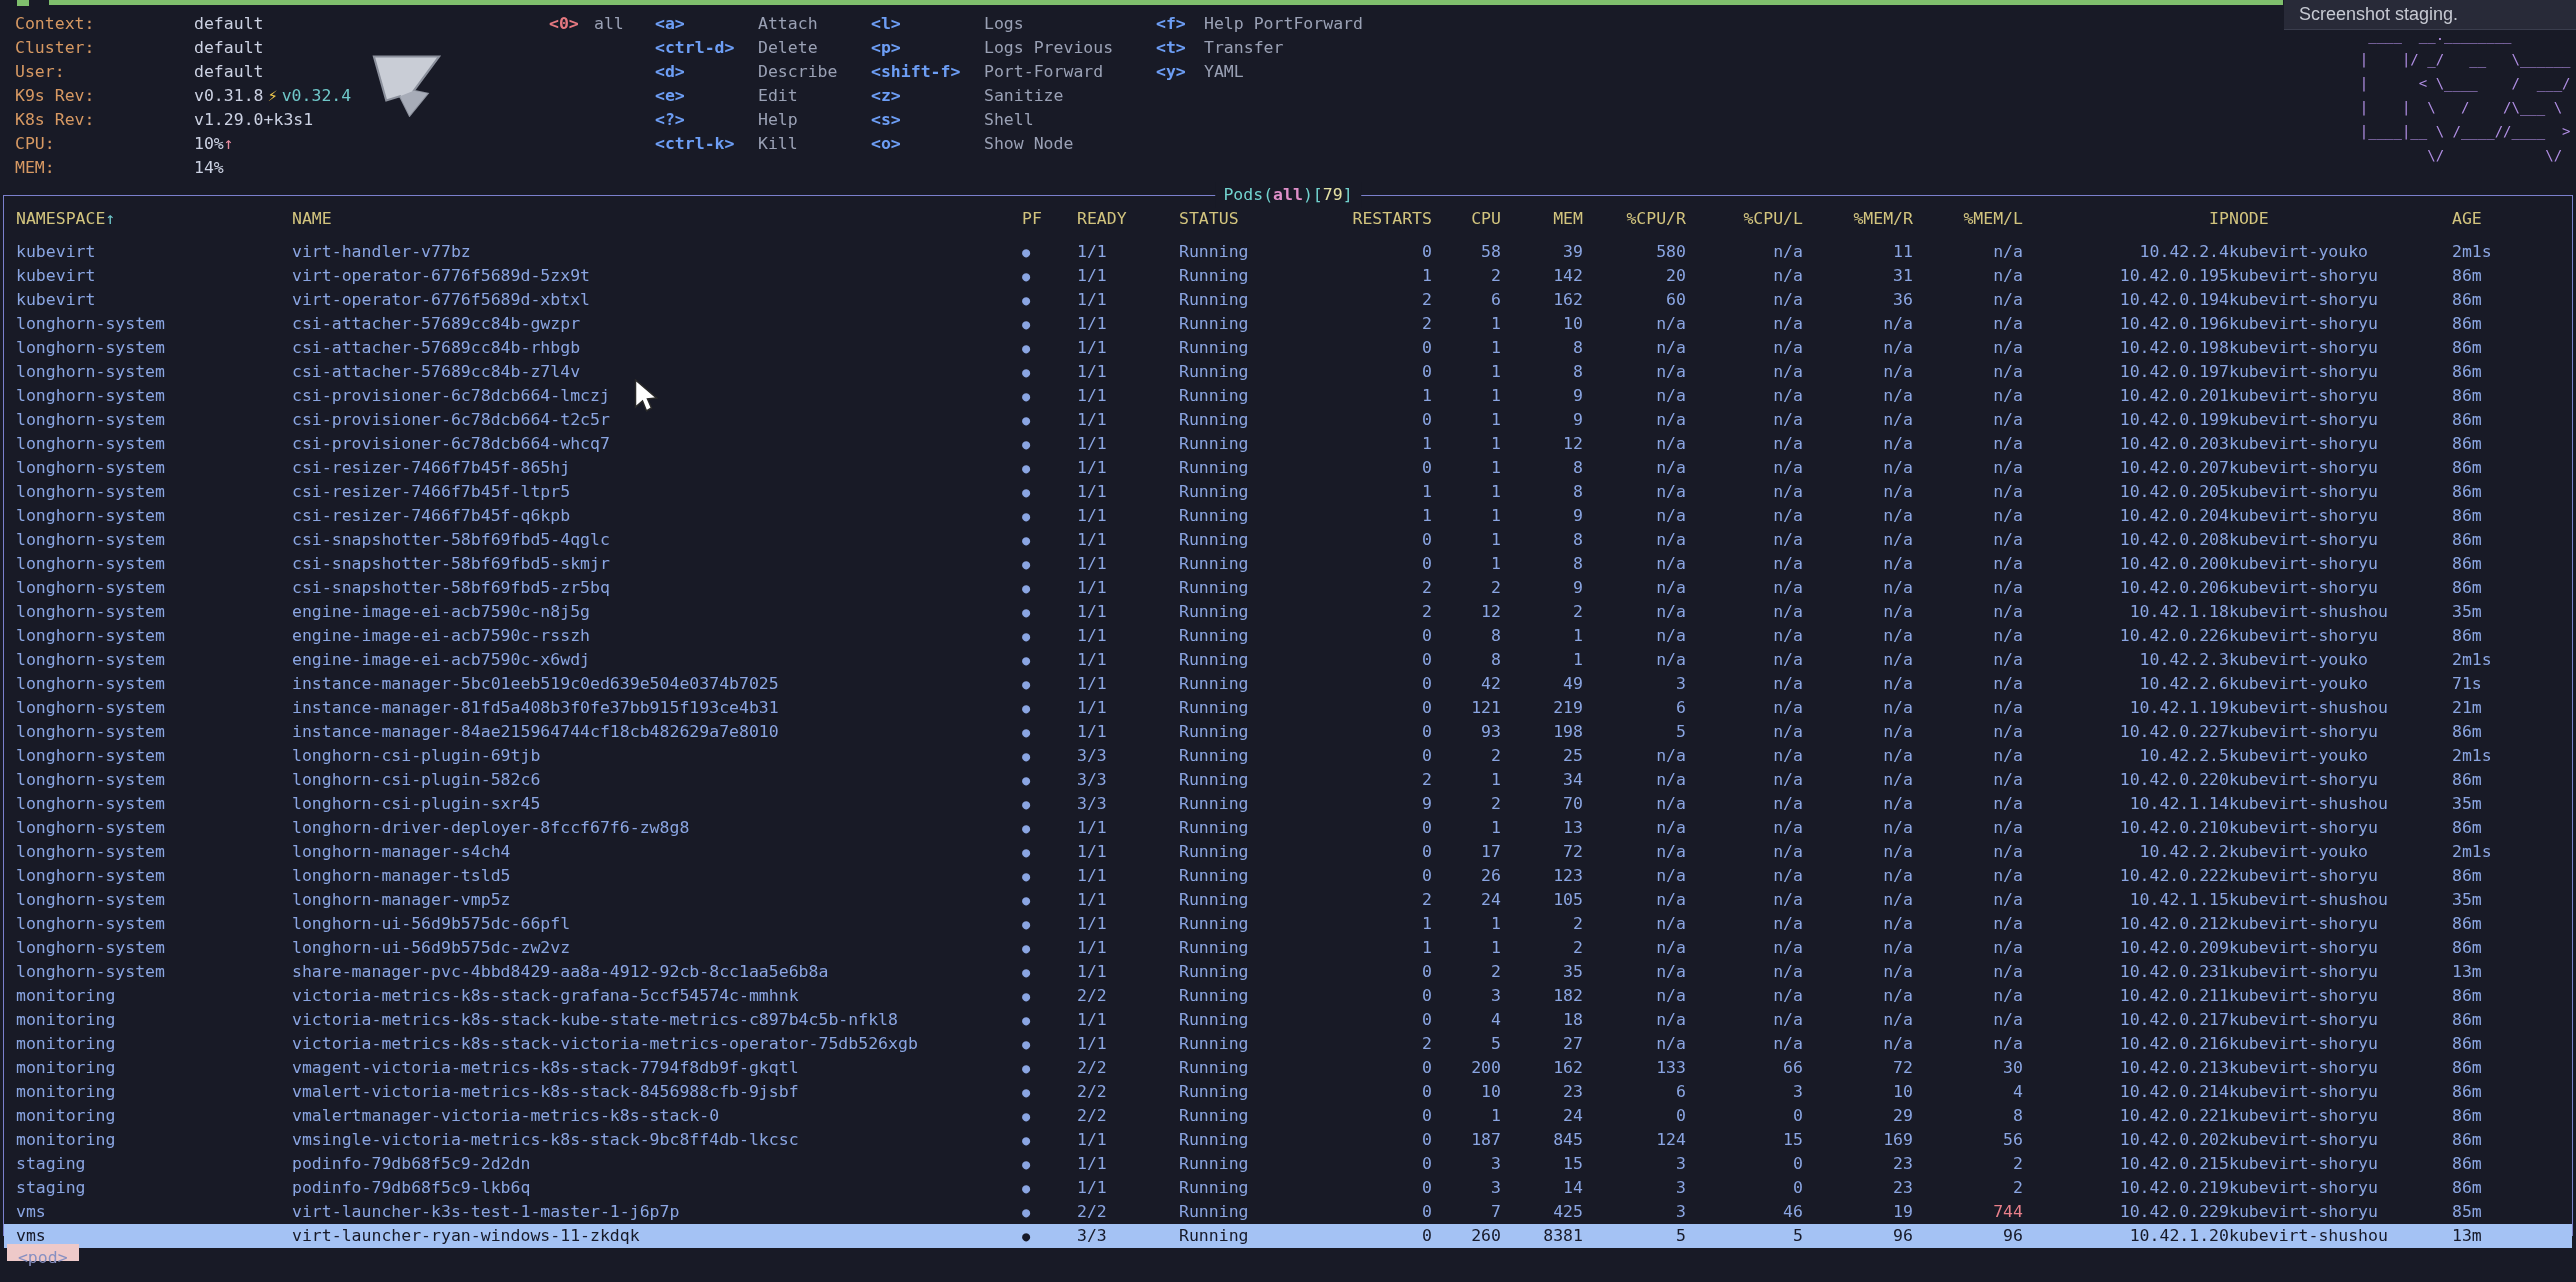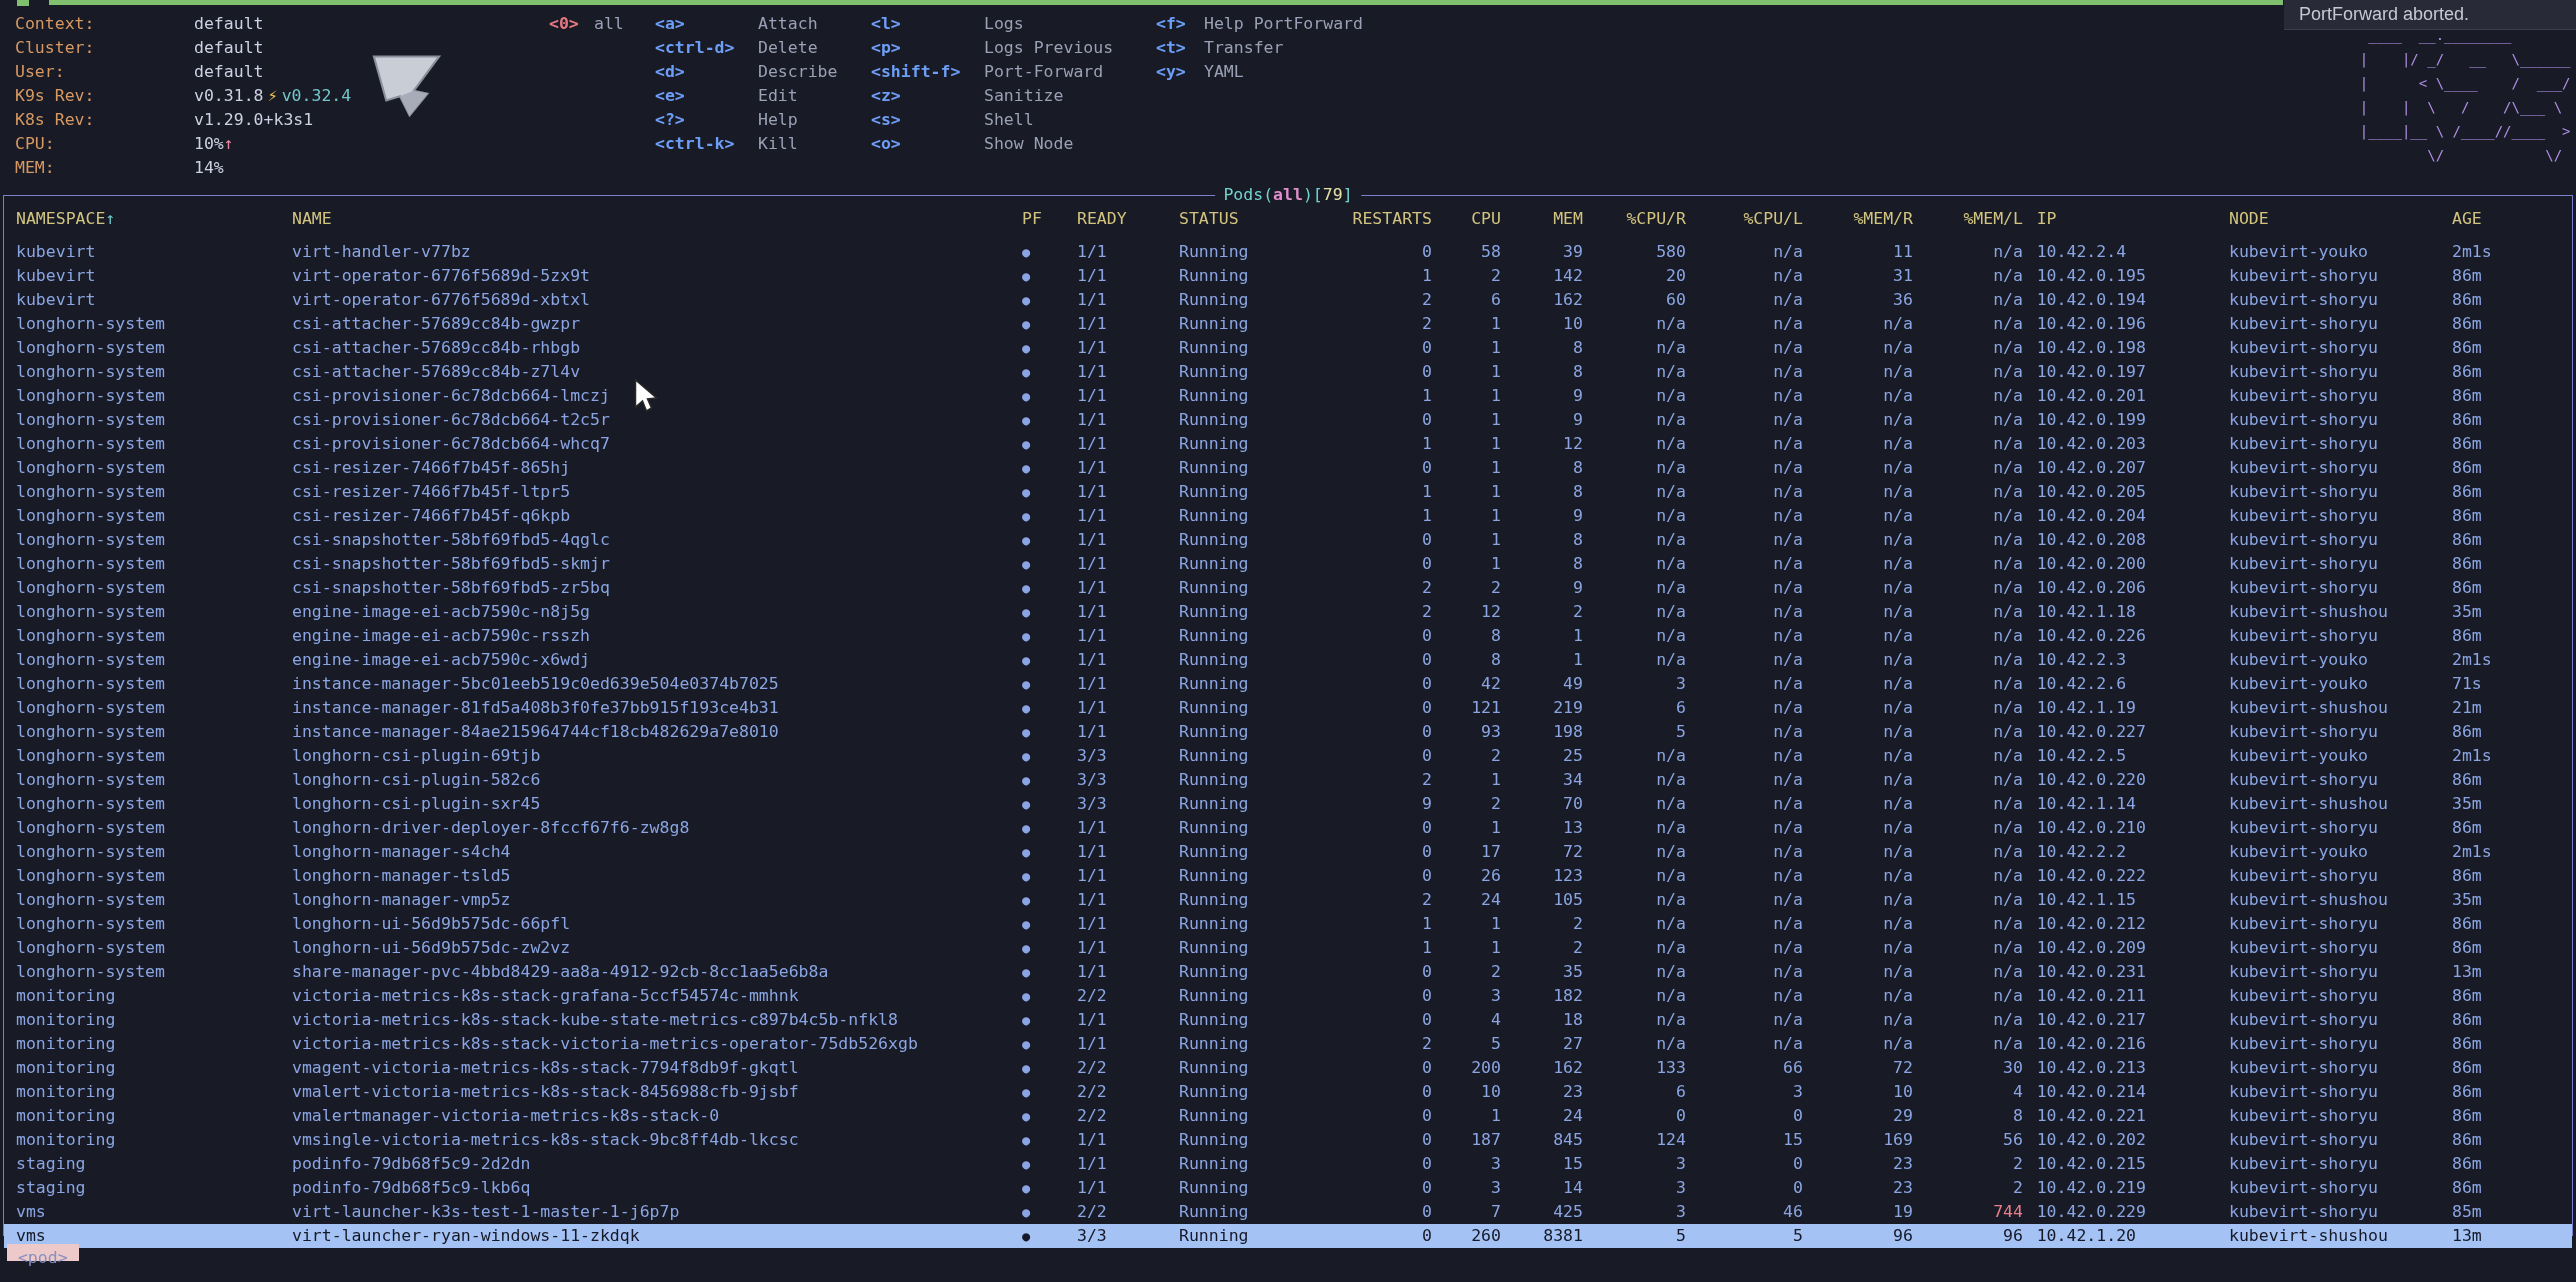--- a/index.html
+++ b/index.html
@@ -56,42 +56,42 @@
     display:grid;
     grid-template-columns:276px 730px 55px 102px 154px 99px 69px 82px 103px 117px 110px 110px 206px 223px 1fr;
     height:var(--rh);line-height:var(--rh);
     padding-left:12.3px;white-space:pre;
   }
   .hdr{padding-top:11px;height:24px;line-height:24px;color:var(--header-tan);}
   .hdr .cell{color:var(--header-tan);}
   .sortarrow{color:var(--teal);}
   .cell{overflow:hidden;}
   .cell.r{text-align:right;}
-  .cell.ippad{padding-left:13.7px;}
+  .cell.ippad{padding-left:13.7px;text-align:right;}
   .rows{margin-top:9px;}
   .trow{color:var(--row-blue);}
   .trow .pfdot{font-size:13.7px;}
   .trow.selected{background:var(--selected-bg);color:var(--selected-fg);}
   .trow.selected .cell{color:var(--selected-fg);}
   .cell.alert{color:var(--alert-red);text-align:right;}
   
   .crumb{
     position:absolute;left:6.9px;top:1244px;height:17px;line-height:27.4px;
     background:var(--crumb-bg);color:var(--crumb-fg);padding:0 11px;
   }
   .cursor-svg{position:absolute;z-index:9;}
 </style>
 </head>
 <body>
 
 <div class="topmark"></div>
 <div class="topline"></div>
 
 <div class="toast">
-  <span>PortForward aborted.</span>
+  <span>Screenshot staging.</span>
 </div>
 
 <div class="info">
     <div class="irow"><span class="ilabel">Context:</span><span class="ivalue">default</span></div>
     <div class="irow"><span class="ilabel">Cluster:</span><span class="ivalue">default</span></div>
     <div class="irow"><span class="ilabel">User:</span><span class="ivalue">default</span></div>
     <div class="irow"><span class="ilabel">K9s Rev:</span><span class="ivalue">v0.31.8</span><span class="iflash">⚡</span><span class="iupg">v0.32.4</span></div>
     <div class="irow"><span class="ilabel">K8s Rev:</span><span class="ivalue">v1.29.0+k3s1</span></div>
     <div class="irow"><span class="ilabel">CPU:</span><span class="ivalue">10%</span><span class="iarrow">↑</span></div>
     <div class="irow"><span class="ilabel">MEM:</span><span class="ivalue">14%</span></div>

